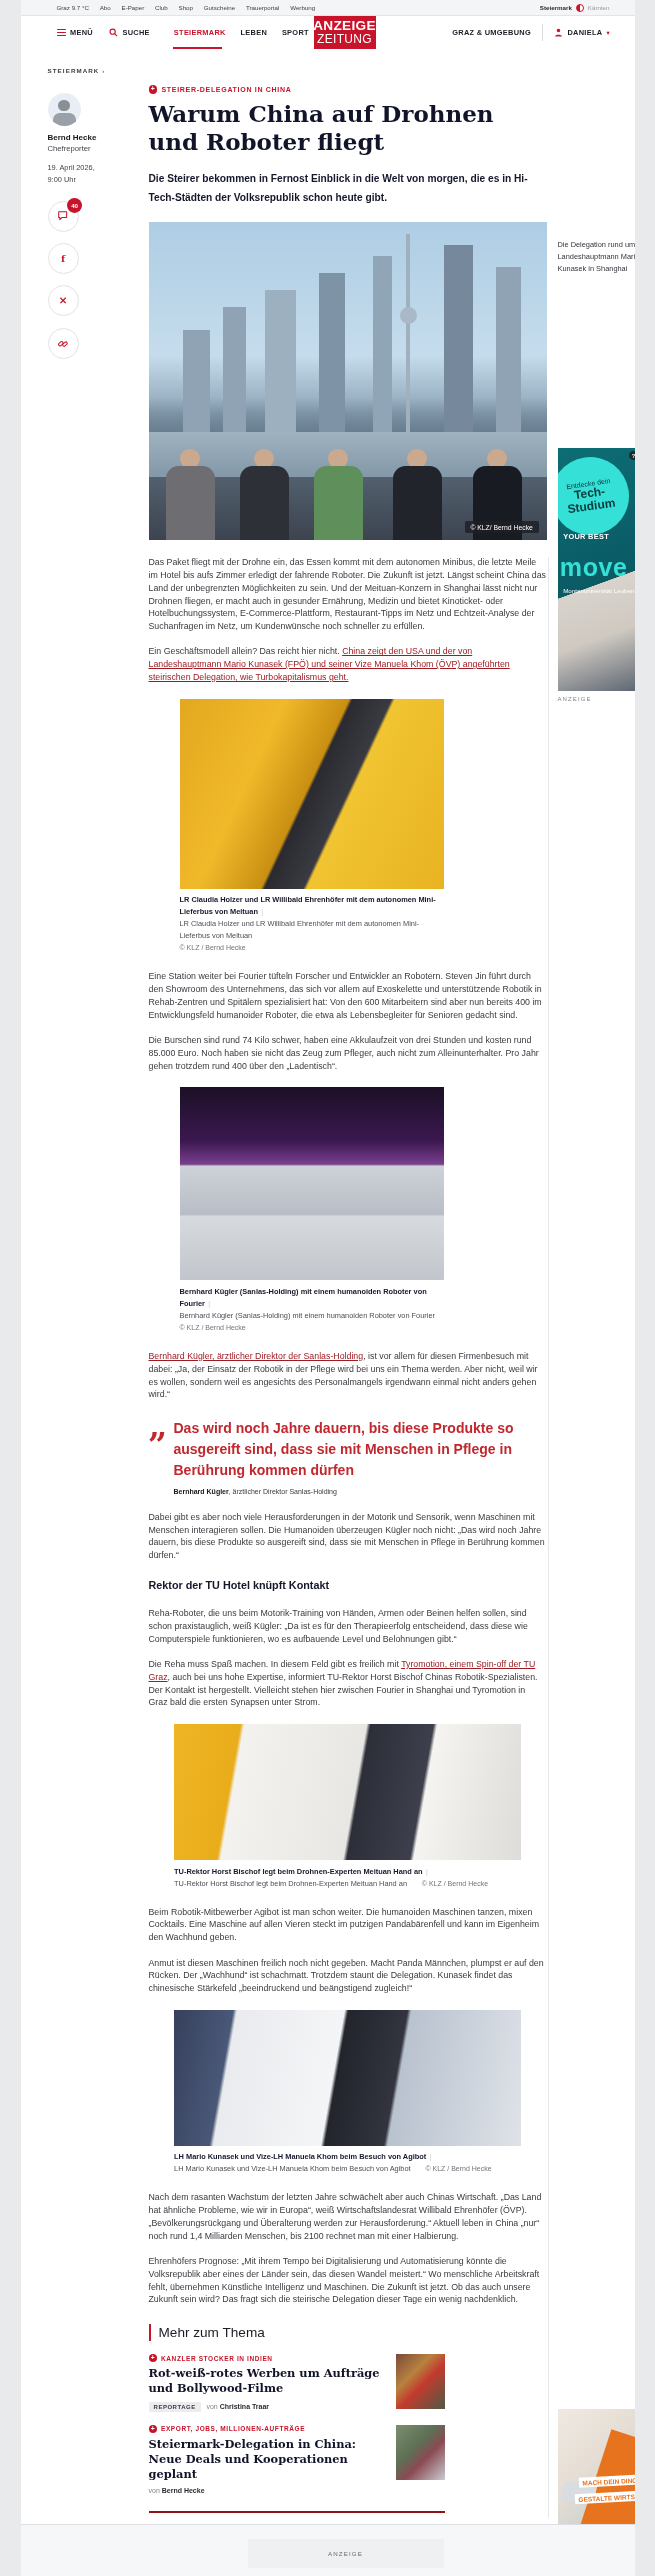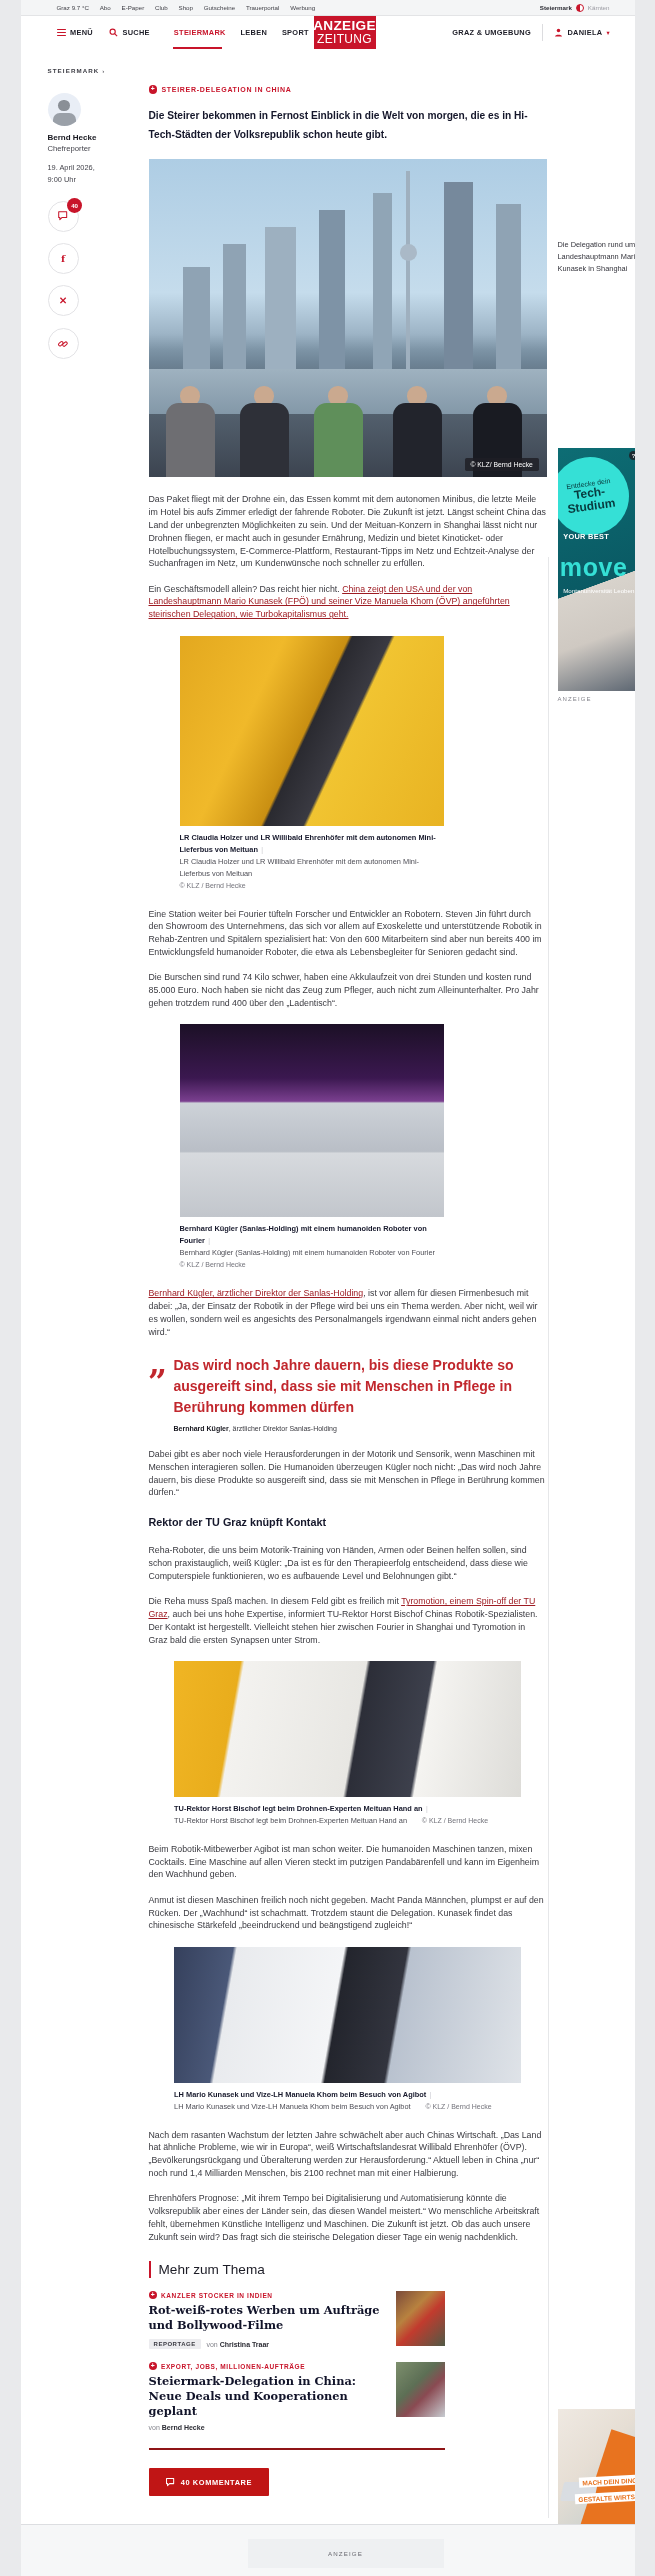--- a/index.html
+++ b/index.html
@@ -273,20 +273,21 @@
     </div>
   </div>
 
   <div class="maincol">
 
     <div class="kicker">
       <span class="plus-ico">+</span>
       <span class="ktxt">STEIRER-DELEGATION IN CHINA</span>
     </div>
 
+    <h1 class="headline">Warum China auf Drohnen und Roboter fliegt</h1>
     <div class="subtitle">Die Steirer bekommen in Fernost Einblick in die Welt von morgen, die es in Hi-Tech-Städten der Volksrepublik schon heute gibt.</div>
 
     <div class="hero">
       <div class="bld b1"></div>
       <div class="bld b2"></div>
       <div class="bld b3"></div>
       <div class="bld b4"></div>
       <div class="bld b5"></div>
       <div class="bld b6"></div>
       <div class="bld b7"></div>
@@ -344,21 +345,21 @@
     <p class="para"><a class="lnk">Bernhard Kügler, ärztlicher Direktor der Sanlas-Holding</a><span>, ist vor allem für diesen Firmenbesuch mit dabei: „Ja, der Einsatz der Robotik in der Pflege wird bei uns ein Thema werden. Aber nicht, weil wir es wollen, sondern weil es angesichts des Personalmangels irgendwann einmal nicht anders gehen wird.“</span></p>
 
     <div class="quoteblock">
       <span class="qmark">„</span>
       <div class="qtext">Das wird noch Jahre dauern, bis diese Produkte so ausgereift sind, dass sie mit Menschen in Pflege in Berührung kommen dürfen</div>
       <div class="qattr"><b>Bernhard Kügler</b><span>, ärztlicher Direktor Sanlas-Holding</span></div>
     </div>
 
     <p class="para">Dabei gibt es aber noch viele Herausforderungen in der Motorik und Sensorik, wenn Maschinen mit Menschen interagieren sollen. Die Humanoiden überzeugen Kügler noch nicht: „Das wird noch Jahre dauern, bis diese Produkte so ausgereift sind, dass sie mit Menschen in Pflege in Berührung kommen dürfen.“</p>
 
-    <h2 class="subhead">Rektor der TU Graz knüpft Kontakt</h2>
+    <h2 class="subhead">Rektor der TU Hotel knüpft Kontakt</h2>
 
     <p class="para">Reha-Roboter, die uns beim Motorik-Training von Händen, Armen oder Beinen helfen sollen, sind schon praxistauglich, weiß Kügler: „Da ist es für den Therapieerfolg entscheidend, dass diese wie Computerspiele funktionieren, wo es aufbauende Level und Belohnungen gibt.“</p>
     <p class="para"><span>Die Reha muss Spaß machen. In diesem Feld gibt es freilich mit </span><a class="lnk">Tyromotion, einem Spin-off der TU Graz</a><span>, auch bei uns hohe Expertise, informiert TU-Rektor Horst Bischof Chinas Robotik-Spezialisten. Der Kontakt ist hergestellt. Vielleicht stehen hier zwischen Fourier in Shanghai und Tyromotion in Graz bald die ersten Synapsen unter Strom.</span></p>
 
     <figure class="inline-img wide">
       <div class="img-box art-meituan"></div>
       <figcaption class="cap">
         <div><span class="cap-b">TU-Rektor Horst Bischof legt beim Drohnen-Experten Meituan Hand an</span><span class="cap-sep">|</span></div>
         <div><span class="cap-r">TU-Rektor Horst Bischof legt beim Drohnen-Experten Meituan Hand an</span><span class="cap-credit inlinecredit">© KLZ / Bernd Hecke</span></div>
       </figcaption>

